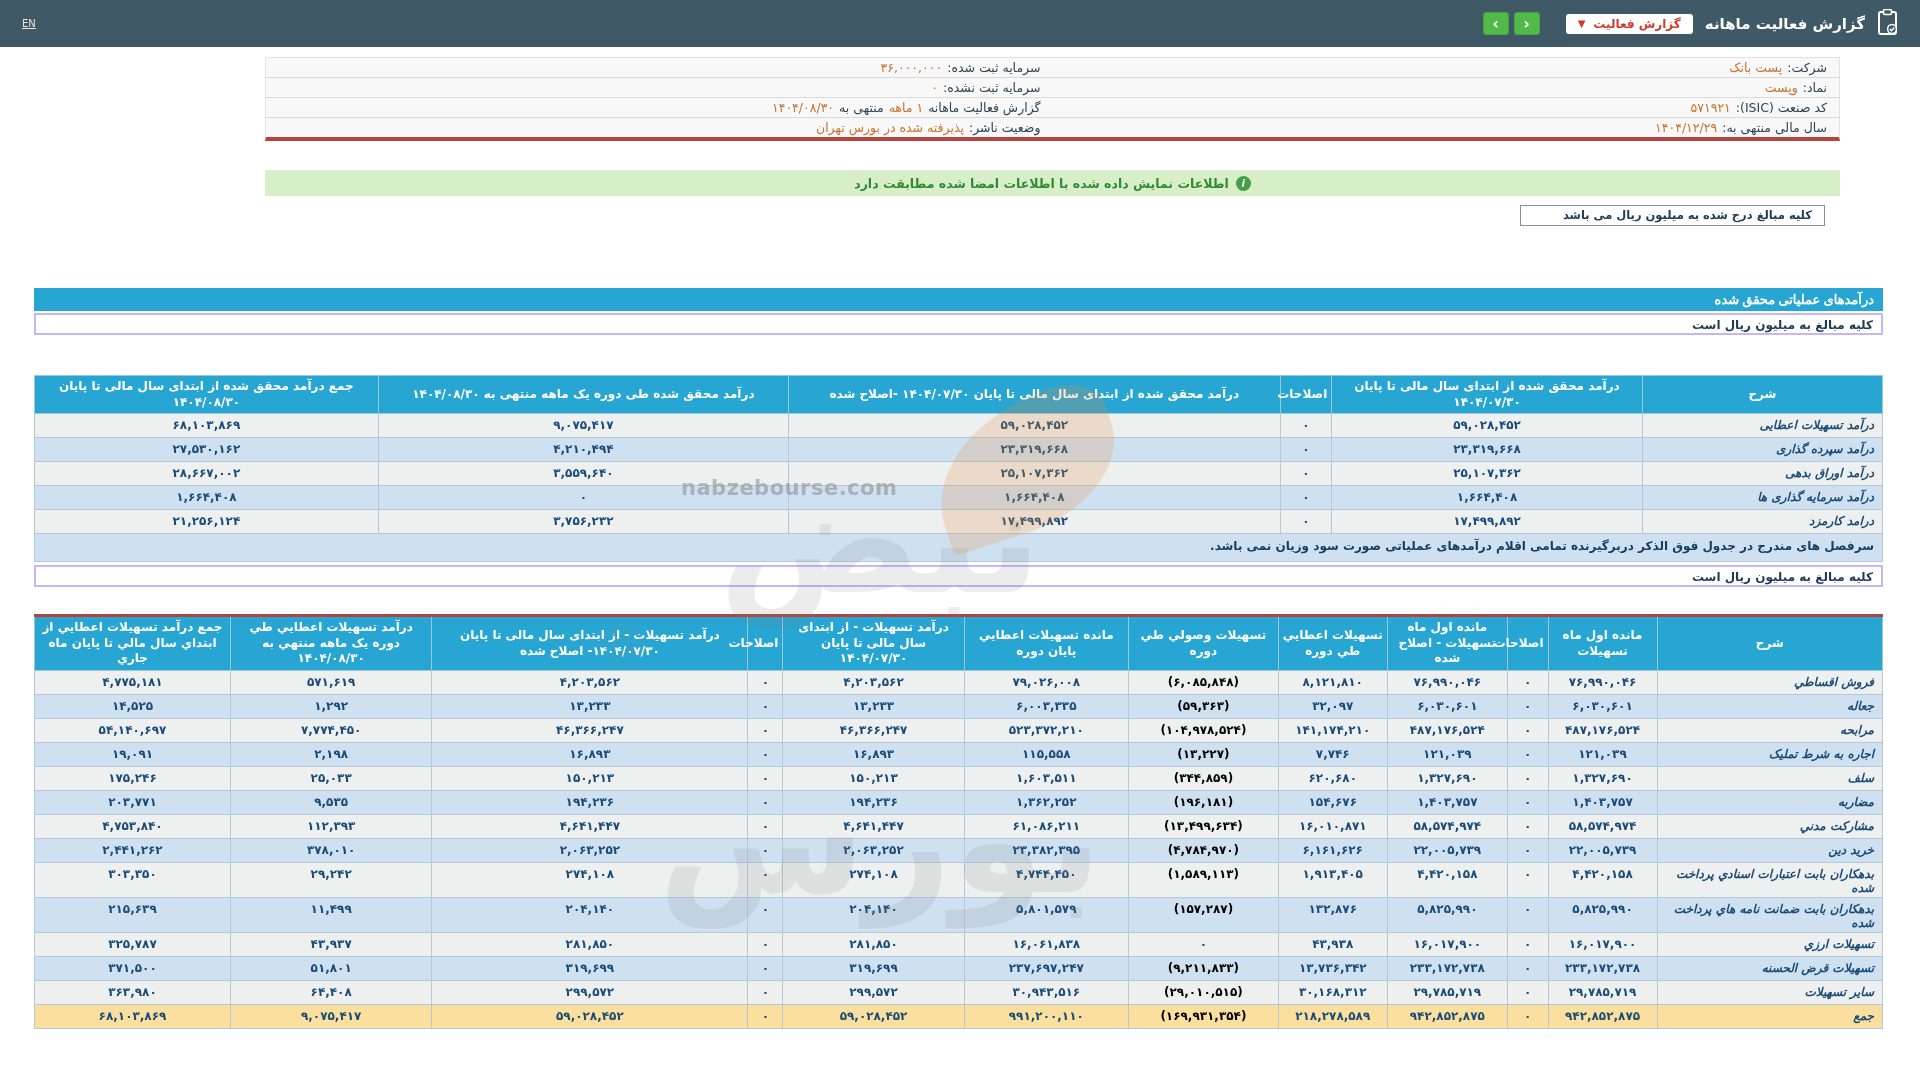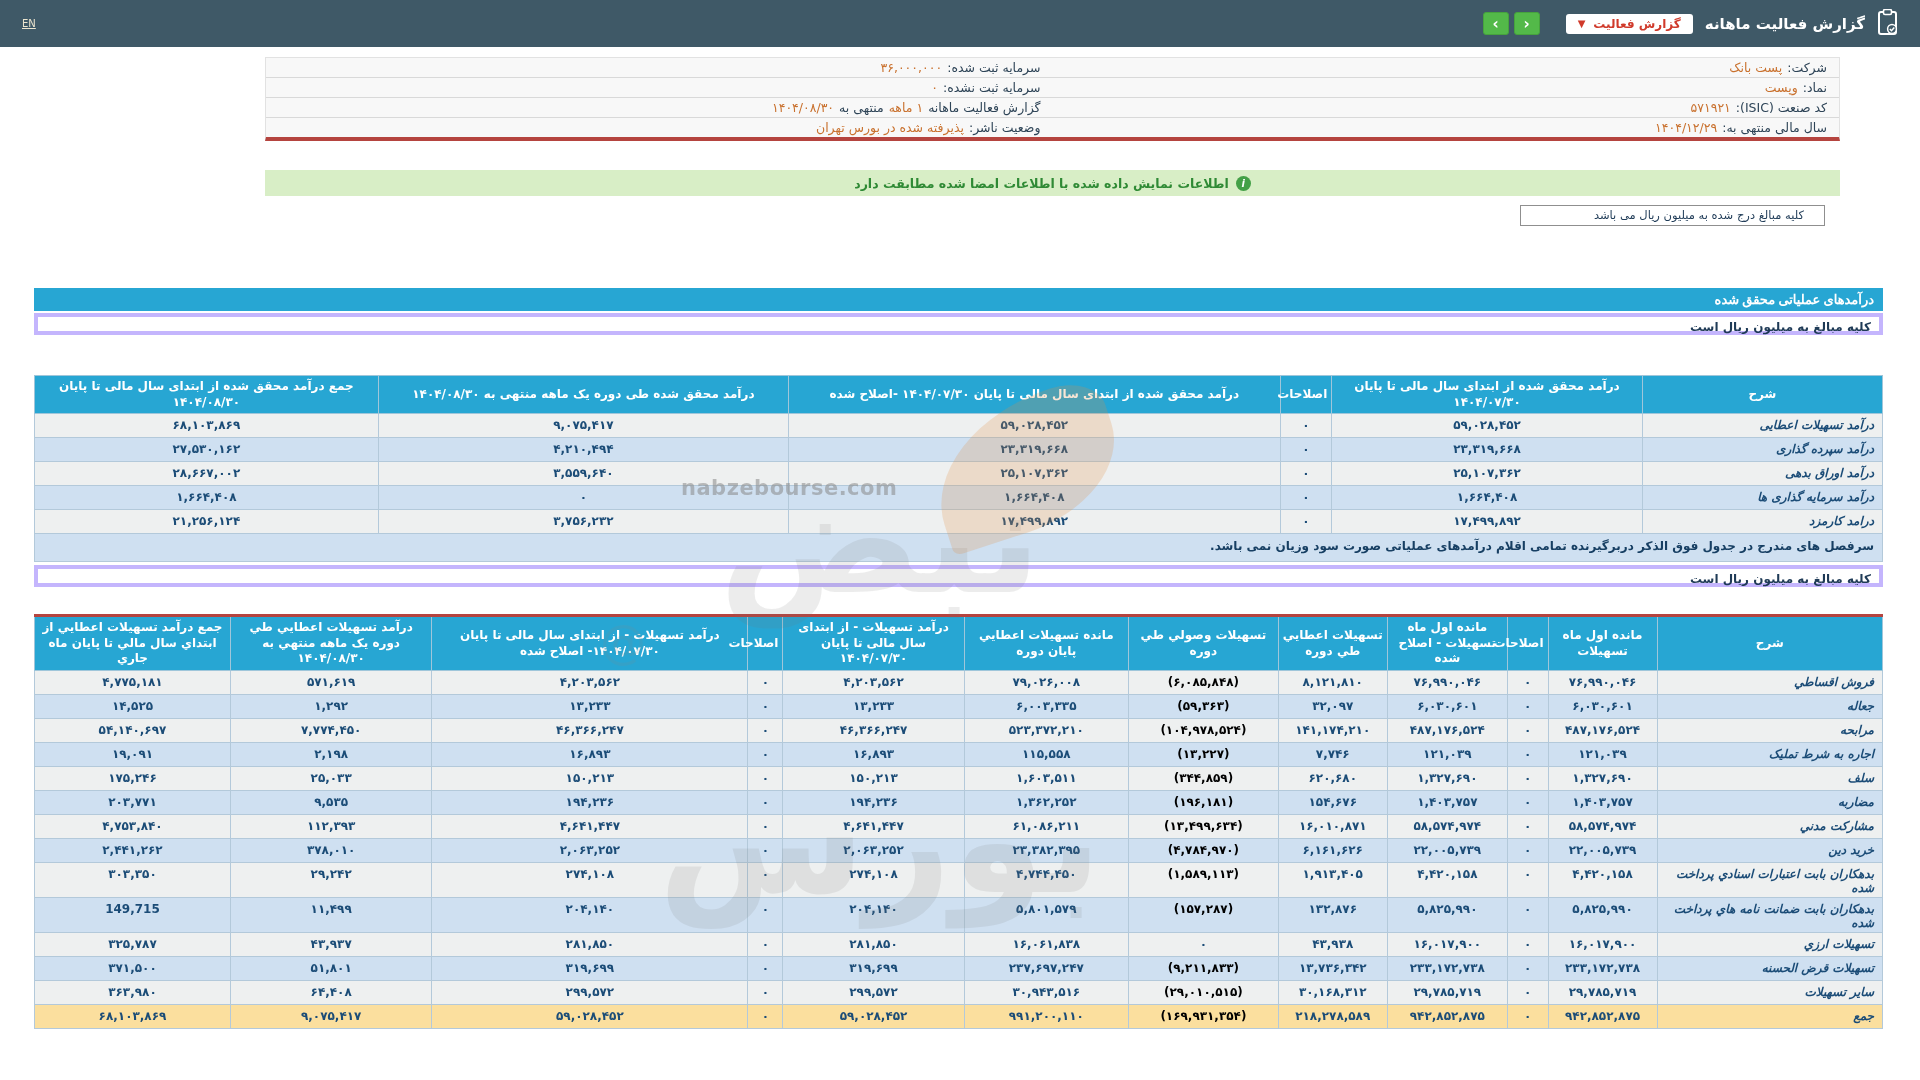--- a/index.html
+++ b/index.html
@@ -36,28 +36,28 @@
               height:26px; background:#d8eec6; display:flex; align-items:center;
               justify-content:center; gap:7px; font-size:12.5px; font-weight:bold;
               color:#2f8a35; }
   .info-ico { width:15px; height:15px; border-radius:50%; background:#43a047; color:#fff;
               font-size:10px; font-weight:bold; display:flex; align-items:center;
               justify-content:center; font-style:italic; }
 
   
   .amount-box { margin:9px 0 0 0; margin-right:95px; width:305px; height:21px;
                 border:1px solid #8f8f8f; background:#fff; font-size:11.5px;
-                font-weight:normal; color:#1f3b57; text-align:right; padding:2px 20px; }
+                font-weight:bold; color:#1f3b57; text-align:right; padding:2px 12px; }
 
   
   .main { margin-right:37px; width:1849px; }
   .secbar { height:23px; background:#27a6d3; color:#fff; font-size:13px; font-weight:bold;
             line-height:23px; padding-right:9px; }
   .sec1 { margin-top:62px;font-family:Liberation Serif, serif; } .sec2 { margin-top:13px; }
-  .unitrow { margin-top:2px; height:22px; background:#fff; border:4px solid #c4b5fd;
+  .unitrow { margin-top:2px; height:22px; background:#fff; border:2px solid #c4b5fd;
              font-size:12px; font-weight:bold; color:#1f3b57; line-height:20px;
              padding-right:8px; }
   .u2 { margin-top:3px; }
 
   table.tbl { width:1849px; border-collapse:collapse; table-layout:fixed; }
   .t1 { margin-top:40px; }
   .t2 { margin-top:27px; border-top:3px solid #b5443f; }
   .tbl th { background:#27a6d3; color:#fff; font-size:12px; font-weight:bold;
             border:1px solid #9fc6da; padding:3px 4px; line-height:1.3;
             vertical-align:middle; }
@@ -401,21 +401,21 @@
             <td class="">۵,۸۲۵,۹۹۰</td>
             <td class="">۰</td>
             <td class="y">۵,۸۲۵,۹۹۰</td>
             <td class="">۱۳۲,۸۷۶</td>
             <td class="neg">(۱۵۷,۲۸۷)</td>
             <td class="y">۵,۸۰۱,۵۷۹</td>
             <td class="">۲۰۴,۱۴۰</td>
             <td class="">۰</td>
             <td class="y">۲۰۴,۱۴۰</td>
             <td class="">۱۱,۴۹۹</td>
-            <td class="y">149,715</td>
+            <td class="y">۲۱۵,۶۳۹</td>
           </tr>
           <tr class="odd">
             <td class="lbl">تسهیلات ارزي</td>
             <td class="">۱۶,۰۱۷,۹۰۰</td>
             <td class="">۰</td>
             <td class="y">۱۶,۰۱۷,۹۰۰</td>
             <td class="">۴۳,۹۳۸</td>
             <td class="">۰</td>
             <td class="y">۱۶,۰۶۱,۸۳۸</td>
             <td class="">۲۸۱,۸۵۰</td>

